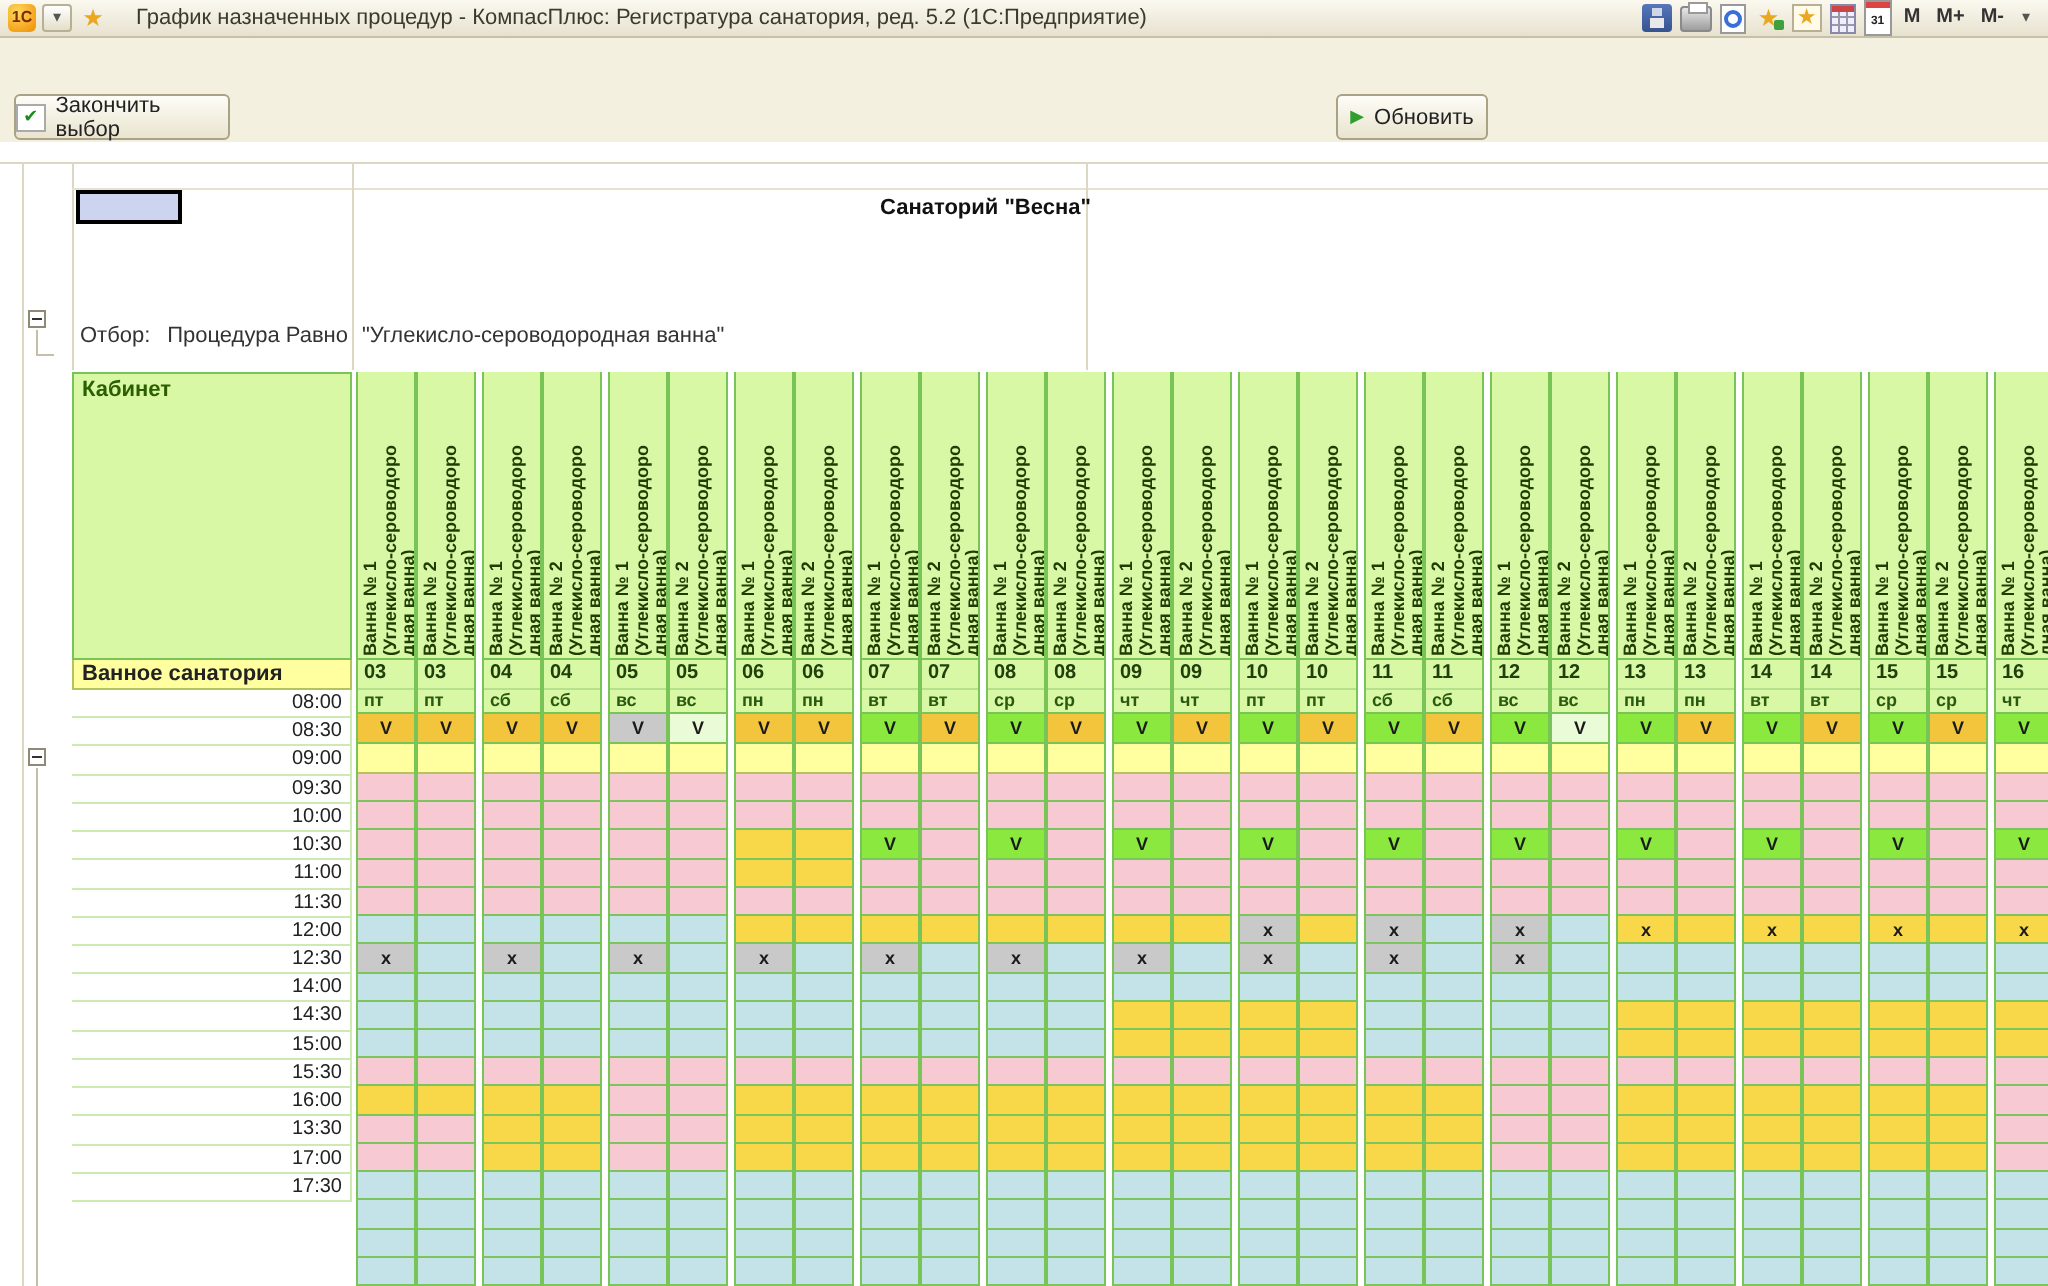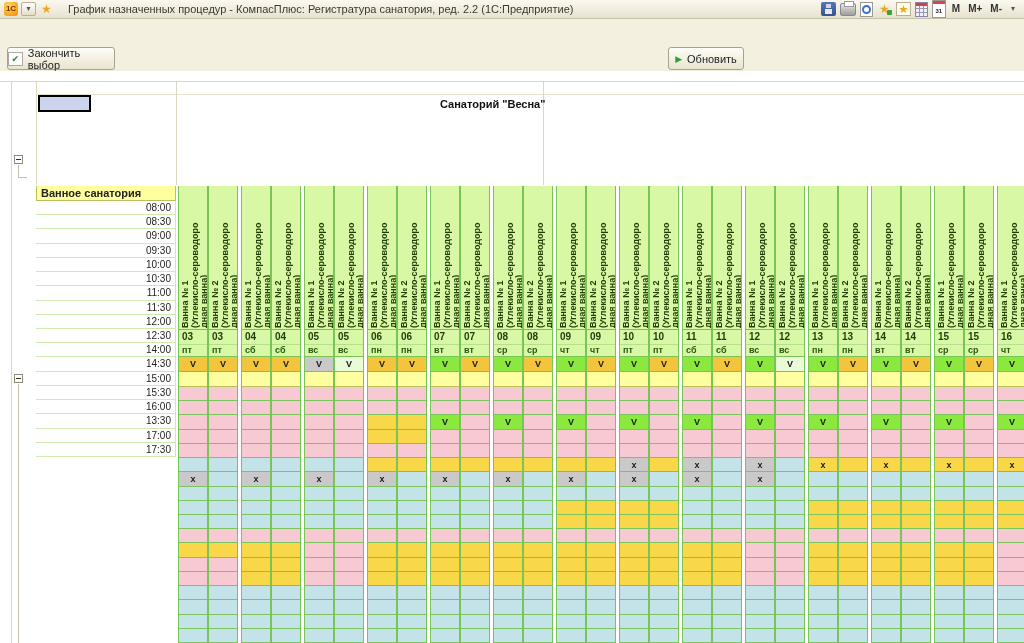--- a/index.html
+++ b/index.html
@@ -111,21 +111,21 @@
 <body>
 
 <div class="app">
 
   <div class="titlebar">
     <div class="tb-left" id="tb-left">
         <span class="tbi ic-onec-logo">1С</span>
         <span class="tbi ic-window-menu-chevron-icon">▾</span>
         <span class="tbi ic-favorites-star-icon">★</span>
       </div>
-    <div class="tb-title">График назначенных процедур - КомпасПлюс: Регистратура санатория, ред. 2.2 (1С:Предприятие)</div>
+    <div class="tb-title">График назначенных процедур - КомпасПлюс: Регистратура санатория, ред. 5.2 (1С:Предприятие)</div>
     <div class="tb-right" id="tb-right">
         <span class="tbi ic-save-icon"></span>
         <span class="tbi ic-print-icon"></span>
         <span class="tbi ic-print-preview-icon"></span>
         <span class="tbi ic-add-to-favorites-icon">★</span>
         <span class="tbi ic-favorites-icon">★</span>
         <span class="tbi ic-calculator-icon"></span>
         <span class="tbi ic-calendar-icon">31</span>
         <span class="tbi ic-m-button">M</span>
         <span class="tbi ic-m-plus-button">M+</span>
@@ -170,29 +170,35 @@
     <div class="dline" style="top:10px;left:0;right:0;height:1px;"></div>
     <div class="dline" style="left:11px;top:10px;bottom:0;width:1px;"></div>
     <div class="dline" style="left:36px;top:10px;height:104px;width:1px;"></div>
     <div class="dline" style="top:23px;left:36px;right:0;height:1px;background:#e6e2cf;"></div>
     <div class="dline" style="left:176px;top:10px;height:104px;width:1px;"></div>
     <div class="dline" style="left:543px;top:10px;height:104px;width:1px;"></div>
 
     <div class="selcell"></div>
     <div class="org">Санаторий "Весна"</div>
 
+    <div class="filter">
+      <span class="f-label">Отбор:</span>
+      <span class="f-field">Процедура Равно</span>
+      <span class="f-value">"Углекисло-сероводородная ванна"</span>
+    </div>
 
     <div class="exp" style="left:14px;top:84px;"></div>
     <div class="dline" style="left:18px;top:94px;height:13px;width:1px;background:#c4bfa8;"></div>
     <div class="dline" style="left:18px;top:106px;width:9px;height:1px;background:#c4bfa8;"></div>
     <div class="exp" style="left:14px;top:303px;"></div>
     <div class="dline" style="left:18px;top:313px;bottom:0;width:1px;background:#c4bfa8;"></div>
 
     <div class="sched">
       <div class="lcol">
+        <div class="lhead">Кабинет</div>
         <div class="lgroup">Ванное санатория</div>
         <div id="timecells">
             <div class="lrow">08:00</div>
             <div class="lrow">08:30</div>
             <div class="lrow">09:00</div>
             <div class="lrow">09:30</div>
             <div class="lrow">10:00</div>
             <div class="lrow">10:30</div>
             <div class="lrow">11:00</div>
             <div class="lrow">11:30</div>

